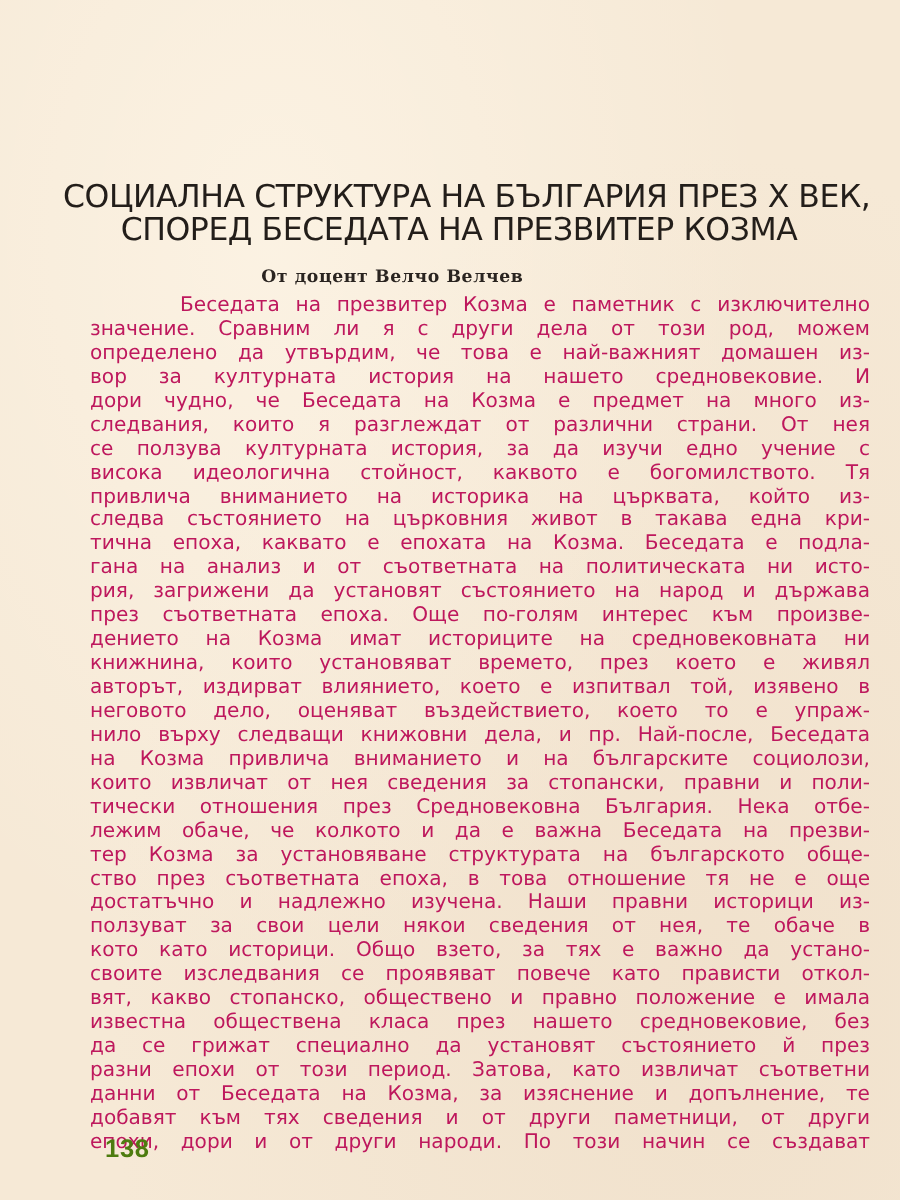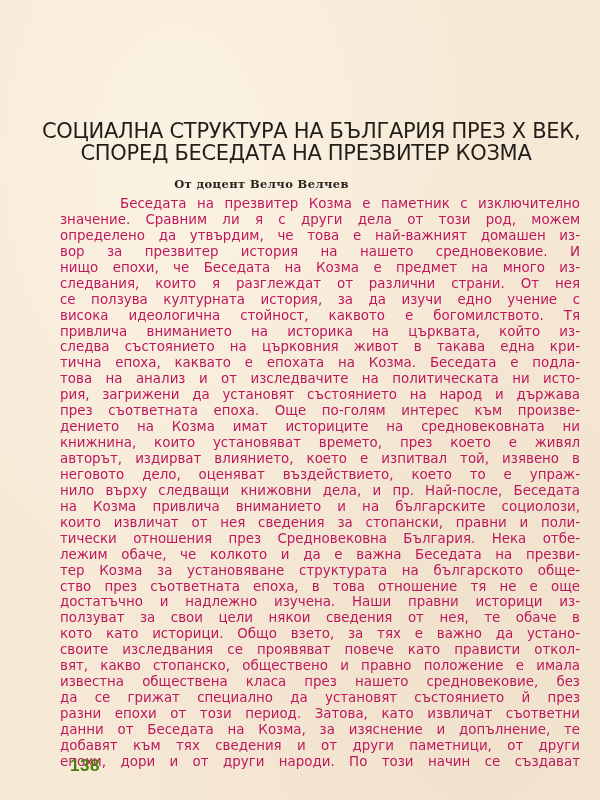--- a/index.html
+++ b/index.html
@@ -93,29 +93,29 @@
     <span>СОЦИАЛНА СТРУКТУРА НА БЪЛГАРИЯ ПРЕЗ Х ВЕК,</span>
     <span>СПОРЕД БЕСЕДАТА НА ПРЕЗВИТЕР КОЗМА</span>
   </h1>
 
   <p class="byline">От доцент Велчо Велчев</p>
 
   <div class="body-text">
     <span class="line indent">Беседата на презвитер Козма е паметник с изключително</span>
     <span class="line">значение. Сравним ли я с други дела от този род, можем</span>
     <span class="line">определено да утвърдим, че това е най-важният домашен из-</span>
-    <span class="line">вор за презвитер история на нашето средновековие. И</span>
-    <span class="line">нищо епохи, че Беседата на Козма е предмет на много из-</span>
+    <span class="line">вор за културната история на нашето средновековие. И</span>
+    <span class="line">дори чудно, че Беседата на Козма е предмет на много из-</span>
     <span class="line">следвания, които я разглеждат от различни страни. От нея</span>
     <span class="line">се ползува културната история, за да изучи едно учение с</span>
     <span class="line">висока идеологична стойност, каквото е богомилството. Тя</span>
     <span class="line">привлича вниманието на историка на църквата, който из-</span>
     <span class="line">следва състоянието на църковния живот в такава една кри-</span>
     <span class="line">тична епоха, каквато е епохата на Козма. Беседата е подла-</span>
-    <span class="line">това на анализ и от изследвачите на политическата ни исто-</span>
+    <span class="line">гана на анализ и от съответната на политическата ни исто-</span>
     <span class="line">рия, загрижени да установят състоянието на народ и държава</span>
     <span class="line">през съответната епоха. Още по-голям интерес към произве-</span>
     <span class="line">дението на Козма имат историците на средновековната ни</span>
     <span class="line">книжнина, които установяват времето, през което е живял</span>
     <span class="line">авторът, издирват влиянието, което е изпитвал той, изявено в</span>
     <span class="line">неговото дело, оценяват въздействието, което то е упраж-</span>
     <span class="line">нило върху следващи книжовни дела, и пр. Най-после, Беседата</span>
     <span class="line">на Козма привлича вниманието и на българските социолози,</span>
     <span class="line">които извличат от нея сведения за стопански, правни и поли-</span>
     <span class="line">тически отношения през Средновековна България. Нека отбе-</span>

